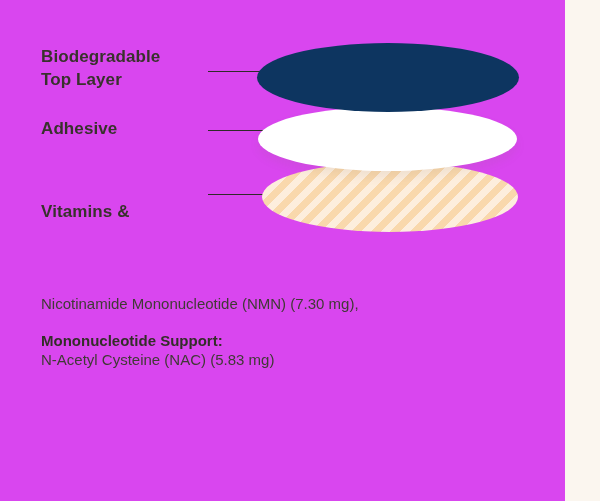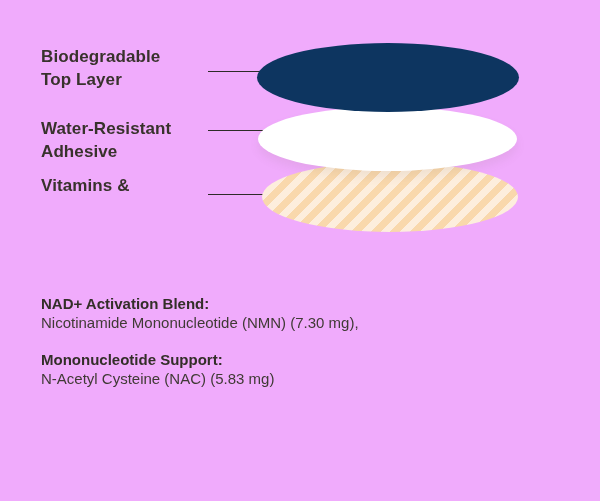--- a/index.html
+++ b/index.html
@@ -4,38 +4,39 @@
 <style>
   html, body { margin: 0; padding: 0; }
   body {
     width: 600px; height: 501px;
     font-family: "Liberation Sans", sans-serif;
     background: #fbf6ef;
     overflow: hidden;
   }
   .stage {
     position: relative;
-    width: 600px; height: 501px;
-    background: #f0abfc;
+    width: 528px; height: 501px;
+    background: #d946ef;
+    padding-left: 37px;
   }
 
   
   .layer-label {
     position: absolute;
     left: 41px;
     font-size: 17px;
     line-height: 23px;
     font-weight: 700;
     color: #38322c;
     letter-spacing: 0.1px;
   }
   .layer-label .line { display: block; }
   .label-1 { top: 45px; }
   .label-2 { top: 117px; }
-  .label-3 { top: 174px; }
+  .label-3 { top: 200px; }
 
   
   .leader {
     position: absolute;
     left: 208px;
     width: 60px;
     height: 0;
     border-top: 1.5px solid #2e2b28;
   }
   .leader-1 { top: 71px; }
@@ -88,38 +89,36 @@
 </head>
 <body>
 
 <div class="stage">
 
   <div class="layer-label label-1">
     <span class="line">Biodegradable</span>
     <span class="line">Top Layer</span>
   </div>
   <div class="layer-label label-2">
-    <span class="line">Water-Resistant</span>
     <span class="line">Adhesive</span>
   </div>
   <div class="layer-label label-3">
     <span class="line">Vitamins &amp;</span>
   </div>
 
   <div class="leader leader-1"></div>
   <div class="leader leader-2"></div>
   <div class="leader leader-3"></div>
 
   <div class="ellipse ellipse-top"></div>
   <div class="ellipse ellipse-adhesive"></div>
   <div class="ellipse ellipse-vitamins"></div>
 
   <div class="ingredients">
     <div class="blend">
-      <span class="blend-title blend-item">NAD+ Activation Blend:</span>
       <span class="blend-item">Nicotinamide Mononucleotide (NMN) (7.30 mg),</span>
     </div>
     <div class="blend">
       <span class="blend-title blend-item">Mononucleotide Support:</span>
       <span class="blend-item">N-Acetyl Cysteine (NAC) (5.83 mg)</span>
     </div>
   </div>
 
 </div>
 

